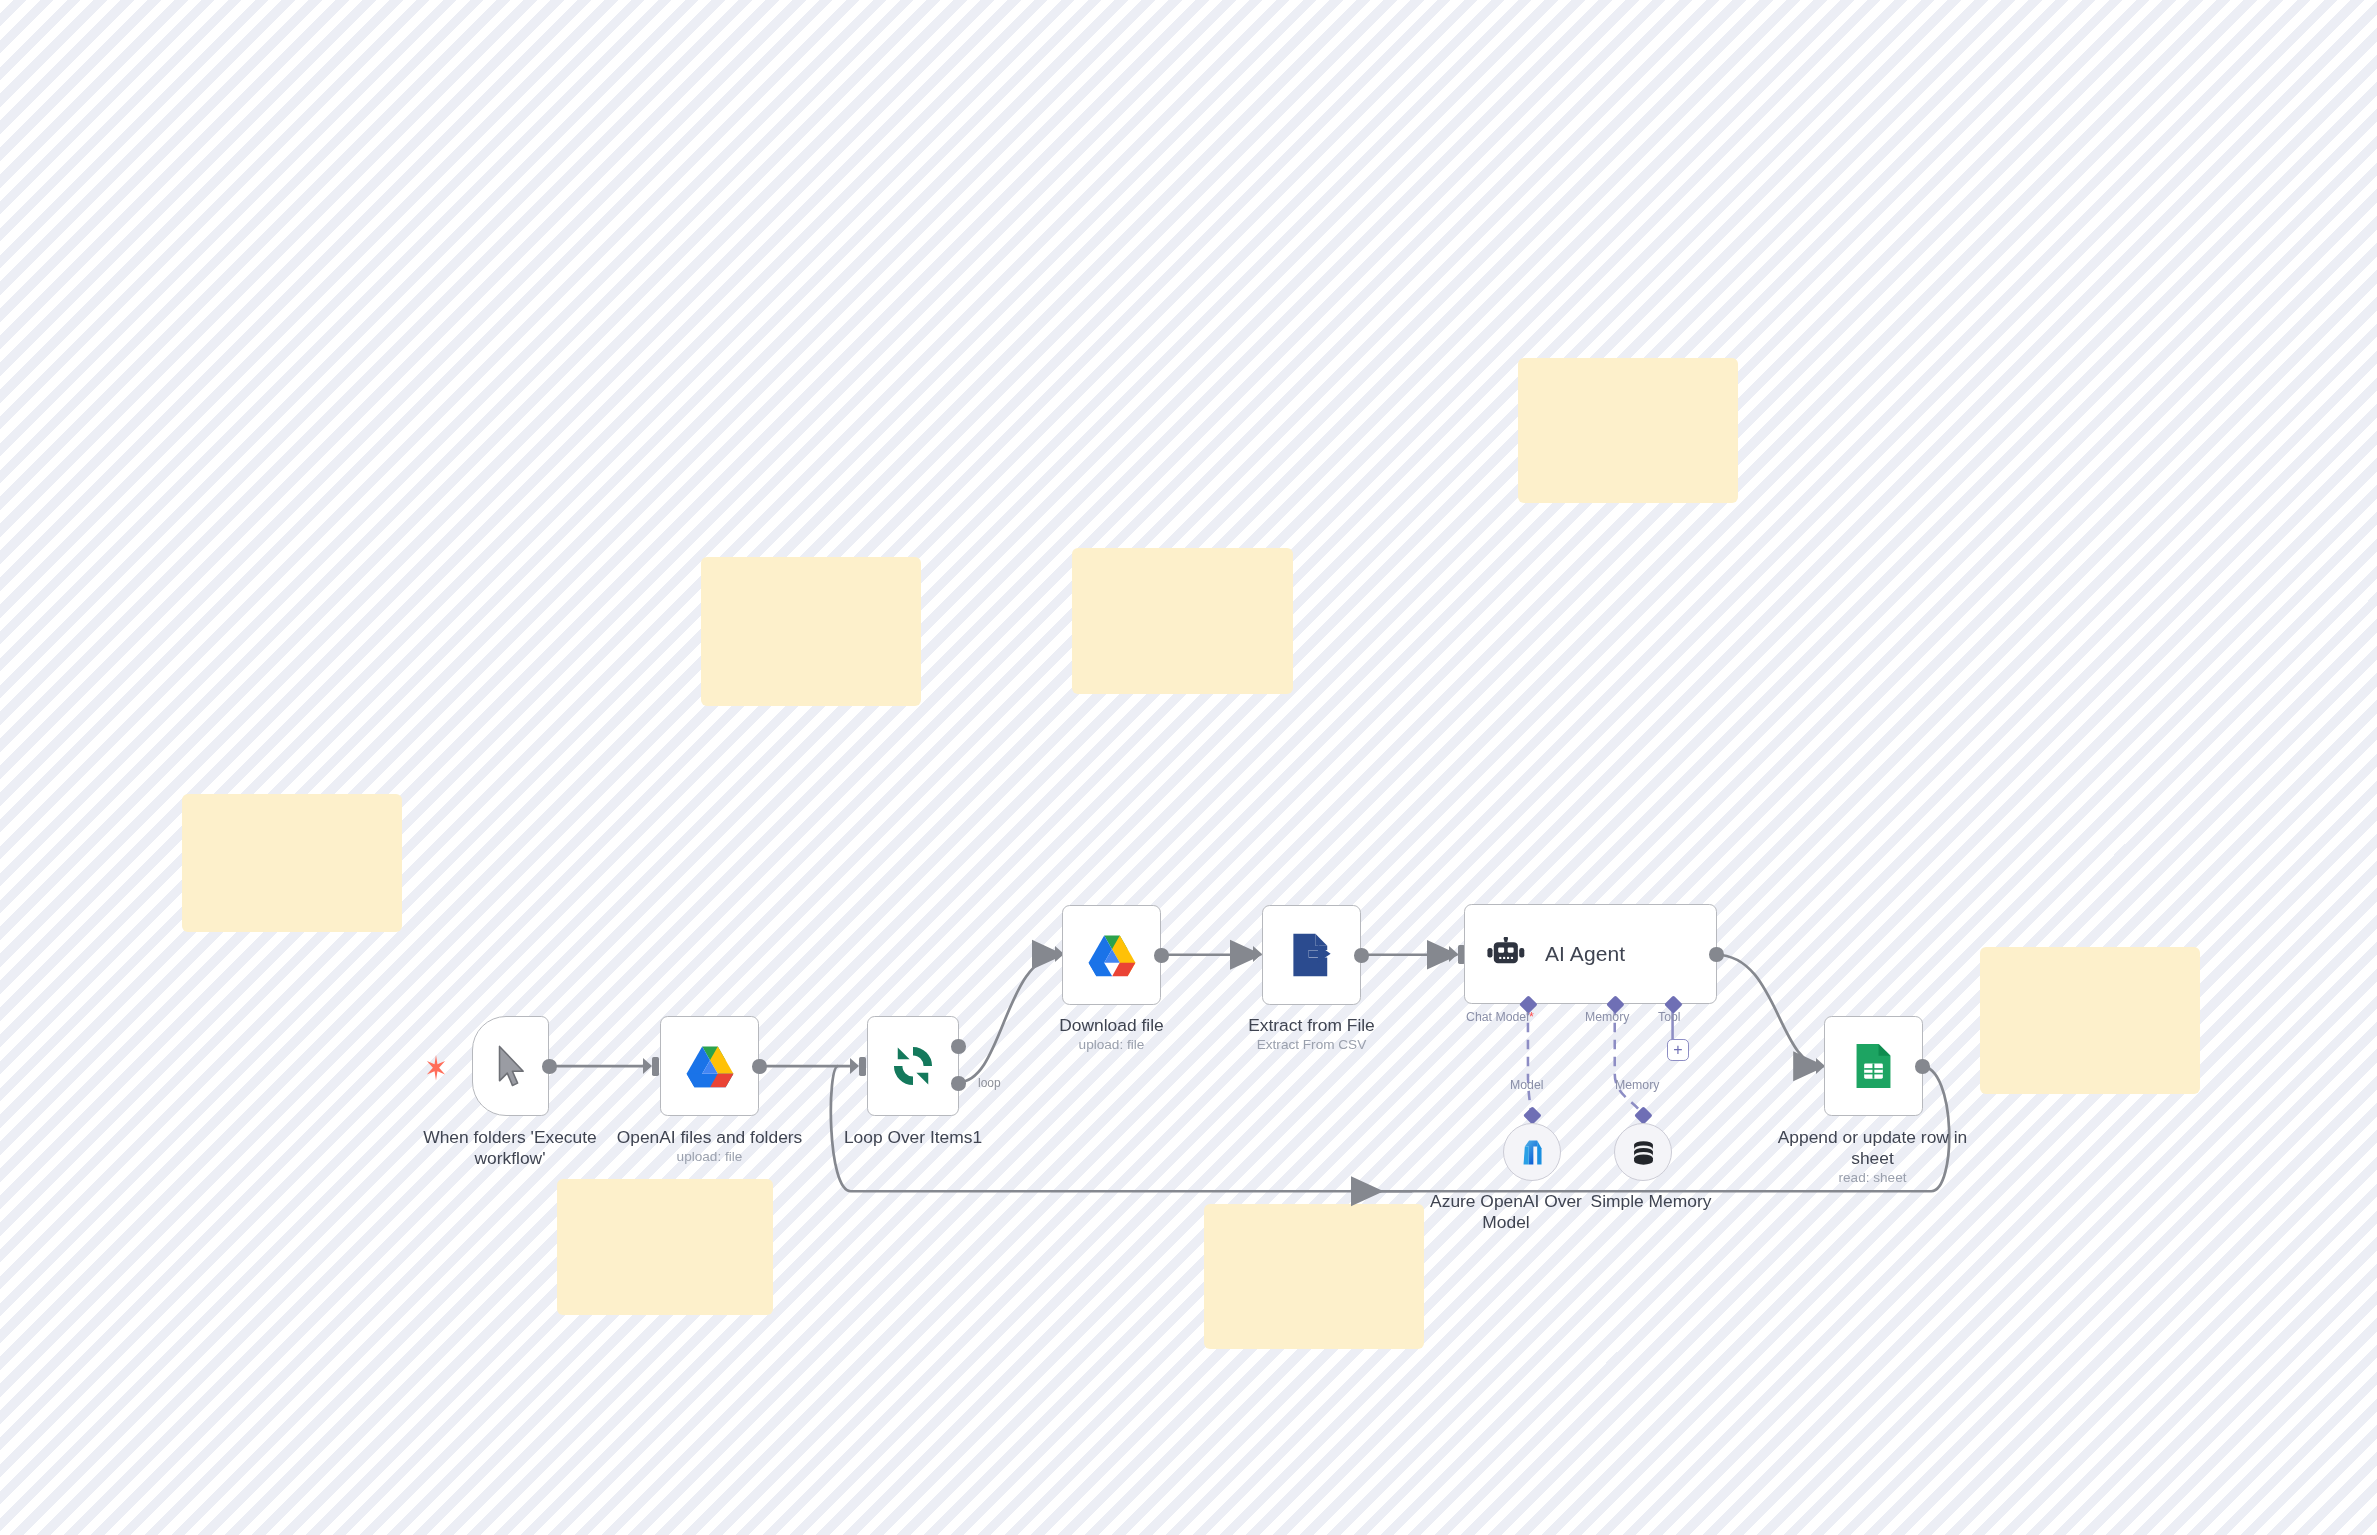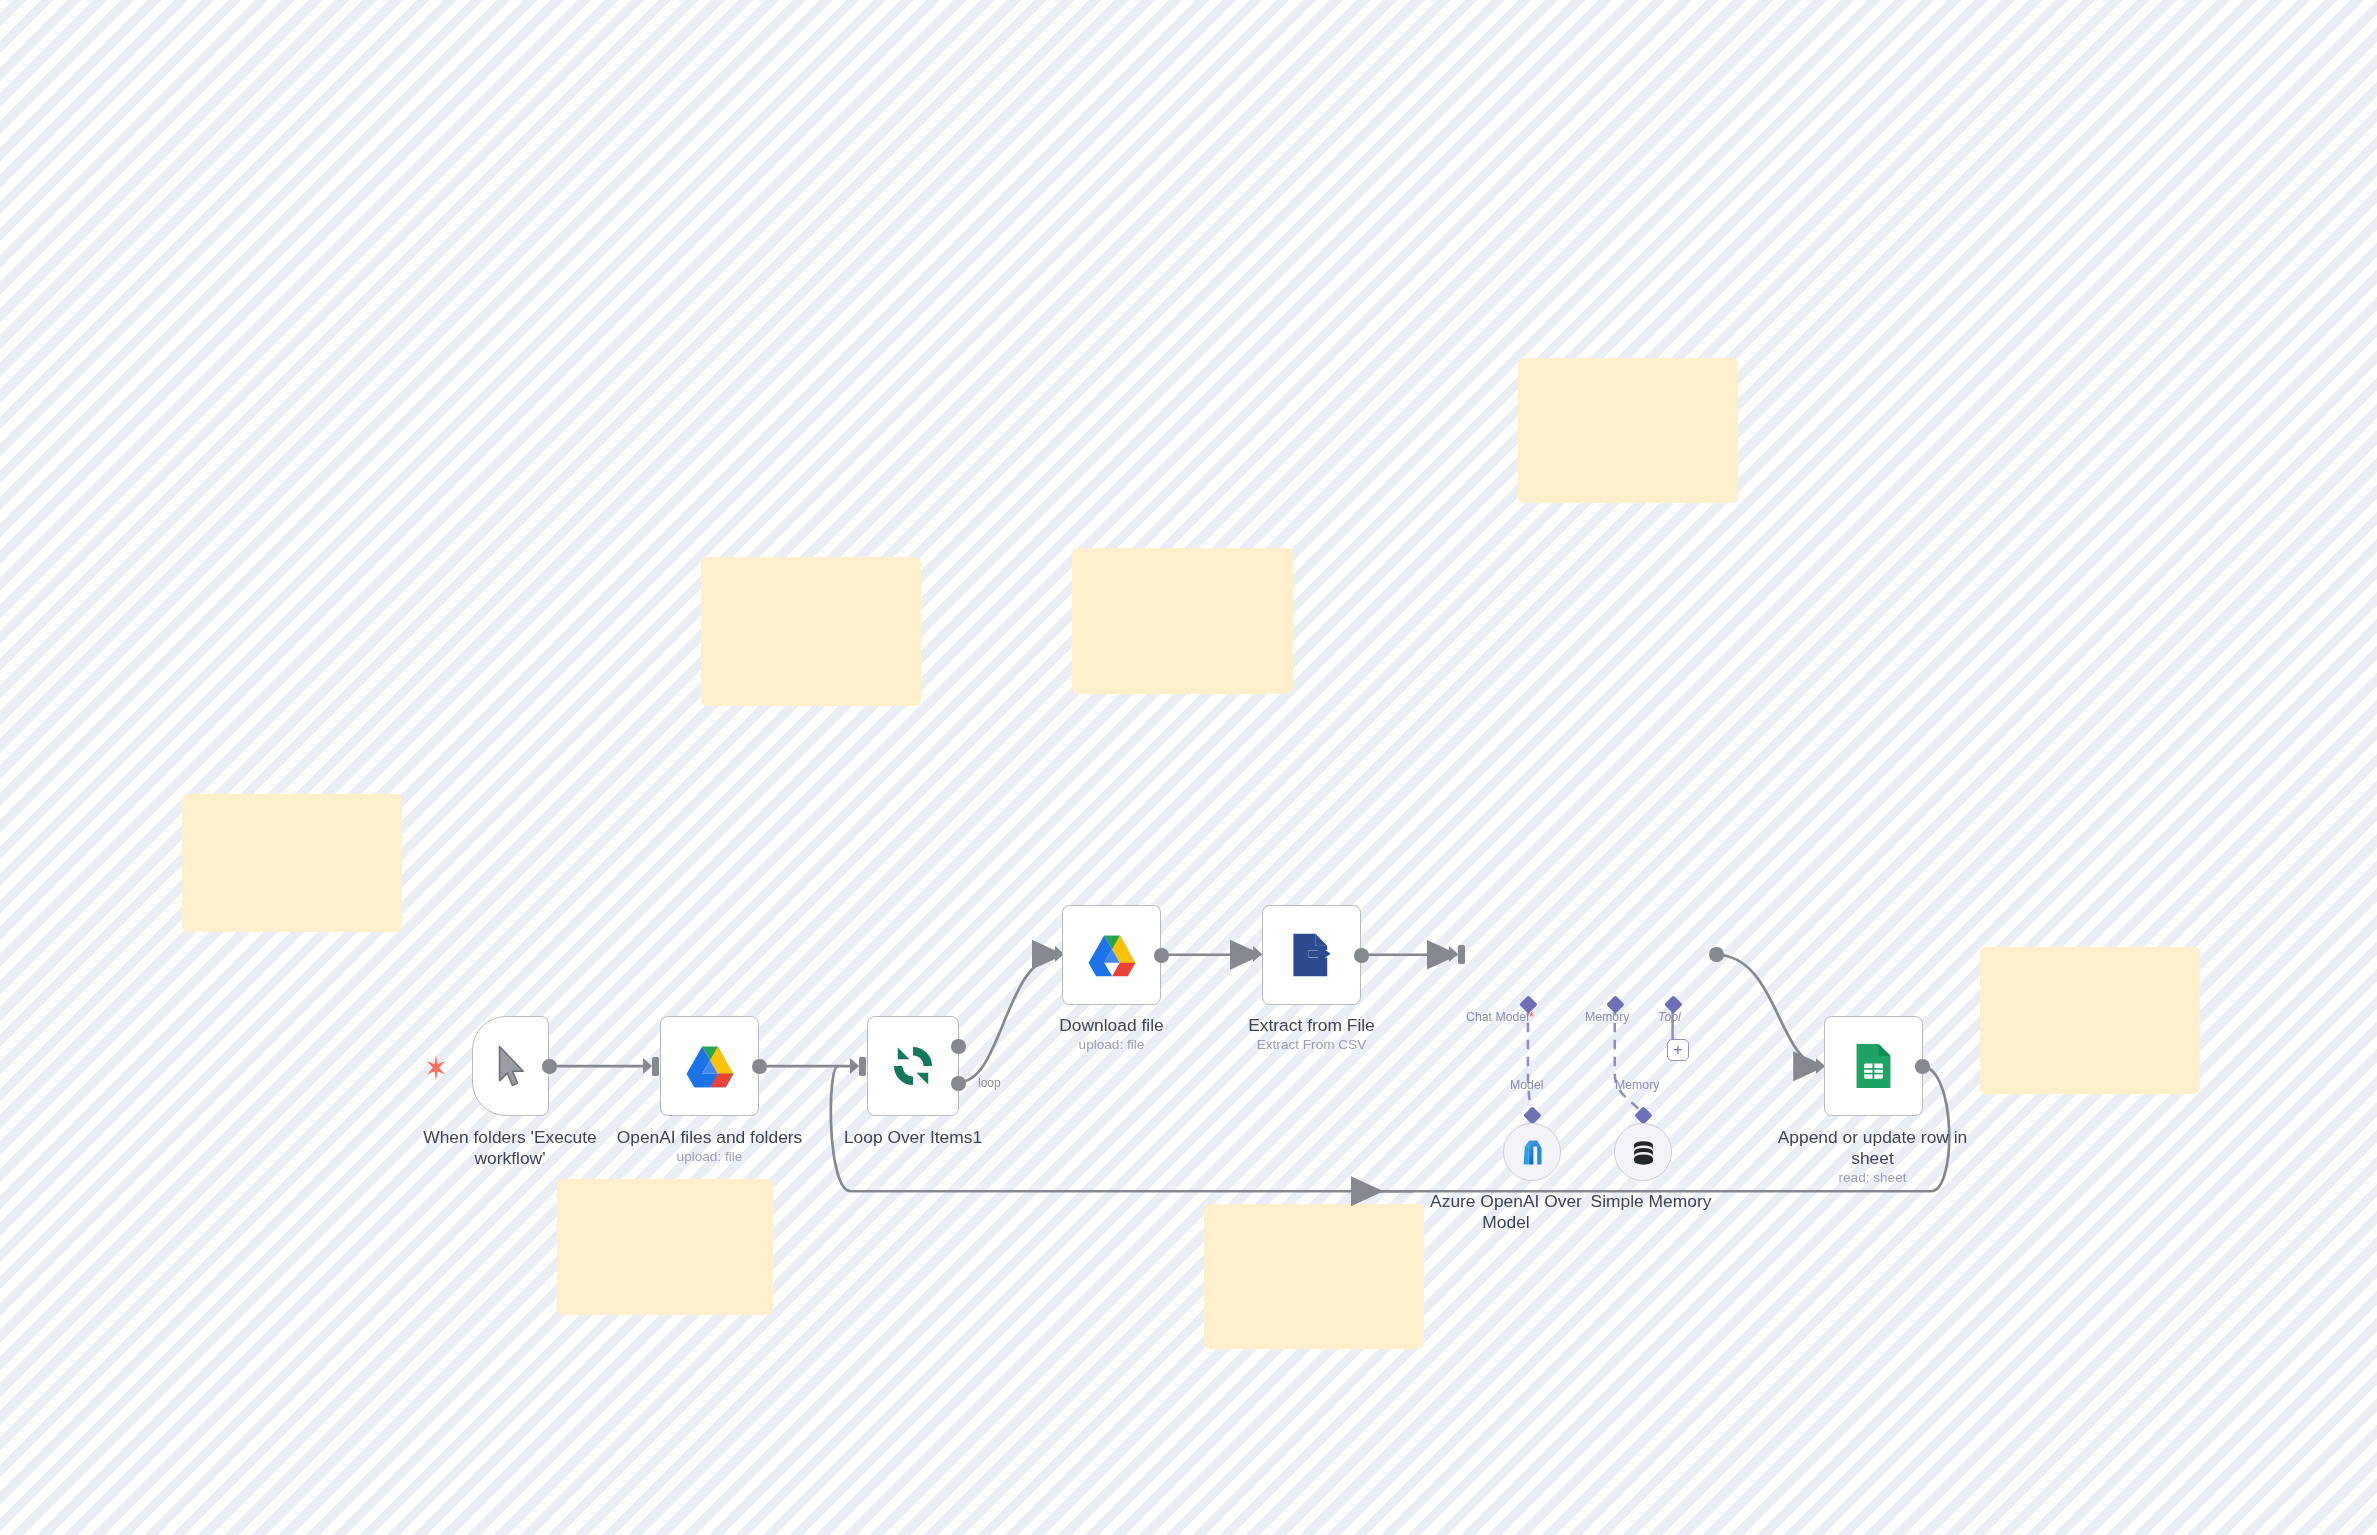--- a/index.html
+++ b/index.html
@@ -281,32 +281,50 @@
         <path d="M33 15 L48 25.5 L33 36 Z" fill="#2b4b8f"></path>
         <rect x="22" y="21.5" width="18" height="8" fill="#2b4b8f"></rect>
       </svg>
     </span>
   </div>
   <div class="port-out" style="left:1354px;top:948px;"></div>
   <div class="caption" style="left:1201px;top:1015px;width:221px;">Extract from File</div>
   <div class="subtitle" style="left:1201px;top:1037px;width:221px;">Extract From CSV</div>
 
   <div class="port-in" style="left:1458px;top:945px;"></div>
+  <div class="node agent" style="left:1464px;top:904px;width:253px;height:100px;">
+    <span>
+      <svg class="icon" width="39" height="34" viewBox="0 0 46 40">
+        <rect x="20.5" y="0" width="3.5" height="6" fill="#2f3440"></rect>
+        <circle cx="22.2" cy="2" r="2.6" fill="#2f3440"></circle>
+        <rect x="8" y="6" width="28.4" height="25" rx="5" fill="#2f3440"></rect>
+        <rect x="0.5" y="13" width="6" height="11" rx="2.6" fill="#2f3440"></rect>
+        <rect x="38" y="13" width="6" height="11" rx="2.6" fill="#2f3440"></rect>
+        <rect x="13.2" y="12.4" width="7" height="6" rx="1.3" fill="#ffffff"></rect>
+        <rect x="24.4" y="12.4" width="7" height="6" rx="1.3" fill="#ffffff"></rect>
+        <rect x="14.4" y="23.4" width="2.5" height="2.5" fill="#ffffff"></rect>
+        <rect x="19" y="23.4" width="2.5" height="2.5" fill="#ffffff"></rect>
+        <rect x="23.6" y="23.4" width="2.5" height="2.5" fill="#ffffff"></rect>
+        <rect x="28.2" y="23.4" width="2.5" height="2.5" fill="#ffffff"></rect>
+      </svg>
+    </span>
+    <span class="agent-title">AI Agent</span>
+  </div>
   <div class="port-out" style="left:1709px;top:947px;"></div>
 
   <div class="port-diamond" style="left:1522px;top:998px;"></div>
   <div class="port-label" style="left:1466px;top:1010px;">
     <span>Chat Model</span><span class="req">*</span>
   </div>
 
   <div class="port-diamond" style="left:1609px;top:998px;"></div>
   <div class="port-label" style="left:1585px;top:1010px;">Memory</div>
 
   <div class="port-diamond" style="left:1667px;top:998px;"></div>
-  <div class="port-label" style="left:1658px;top:1010px;font-style:italic;">Tool</div>
+  <div class="port-label" style="left:1658px;top:1010px;">Tool</div>
 
   <div class="plus-btn" style="left:1667px;top:1039px;">+</div>
 
   <div class="port-label" style="left:1510px;top:1078px;">Model</div>
   <div class="port-diamond" style="left:1526px;top:1109px;"></div>
   <div class="subnode" style="left:1503px;top:1123px;">
     <span>
       <svg class="icon" width="29" height="29" viewBox="0 0 34 34">
         <defs>
           <linearGradient id="azg" x1="0" y1="0" x2="0.7" y2="1">

